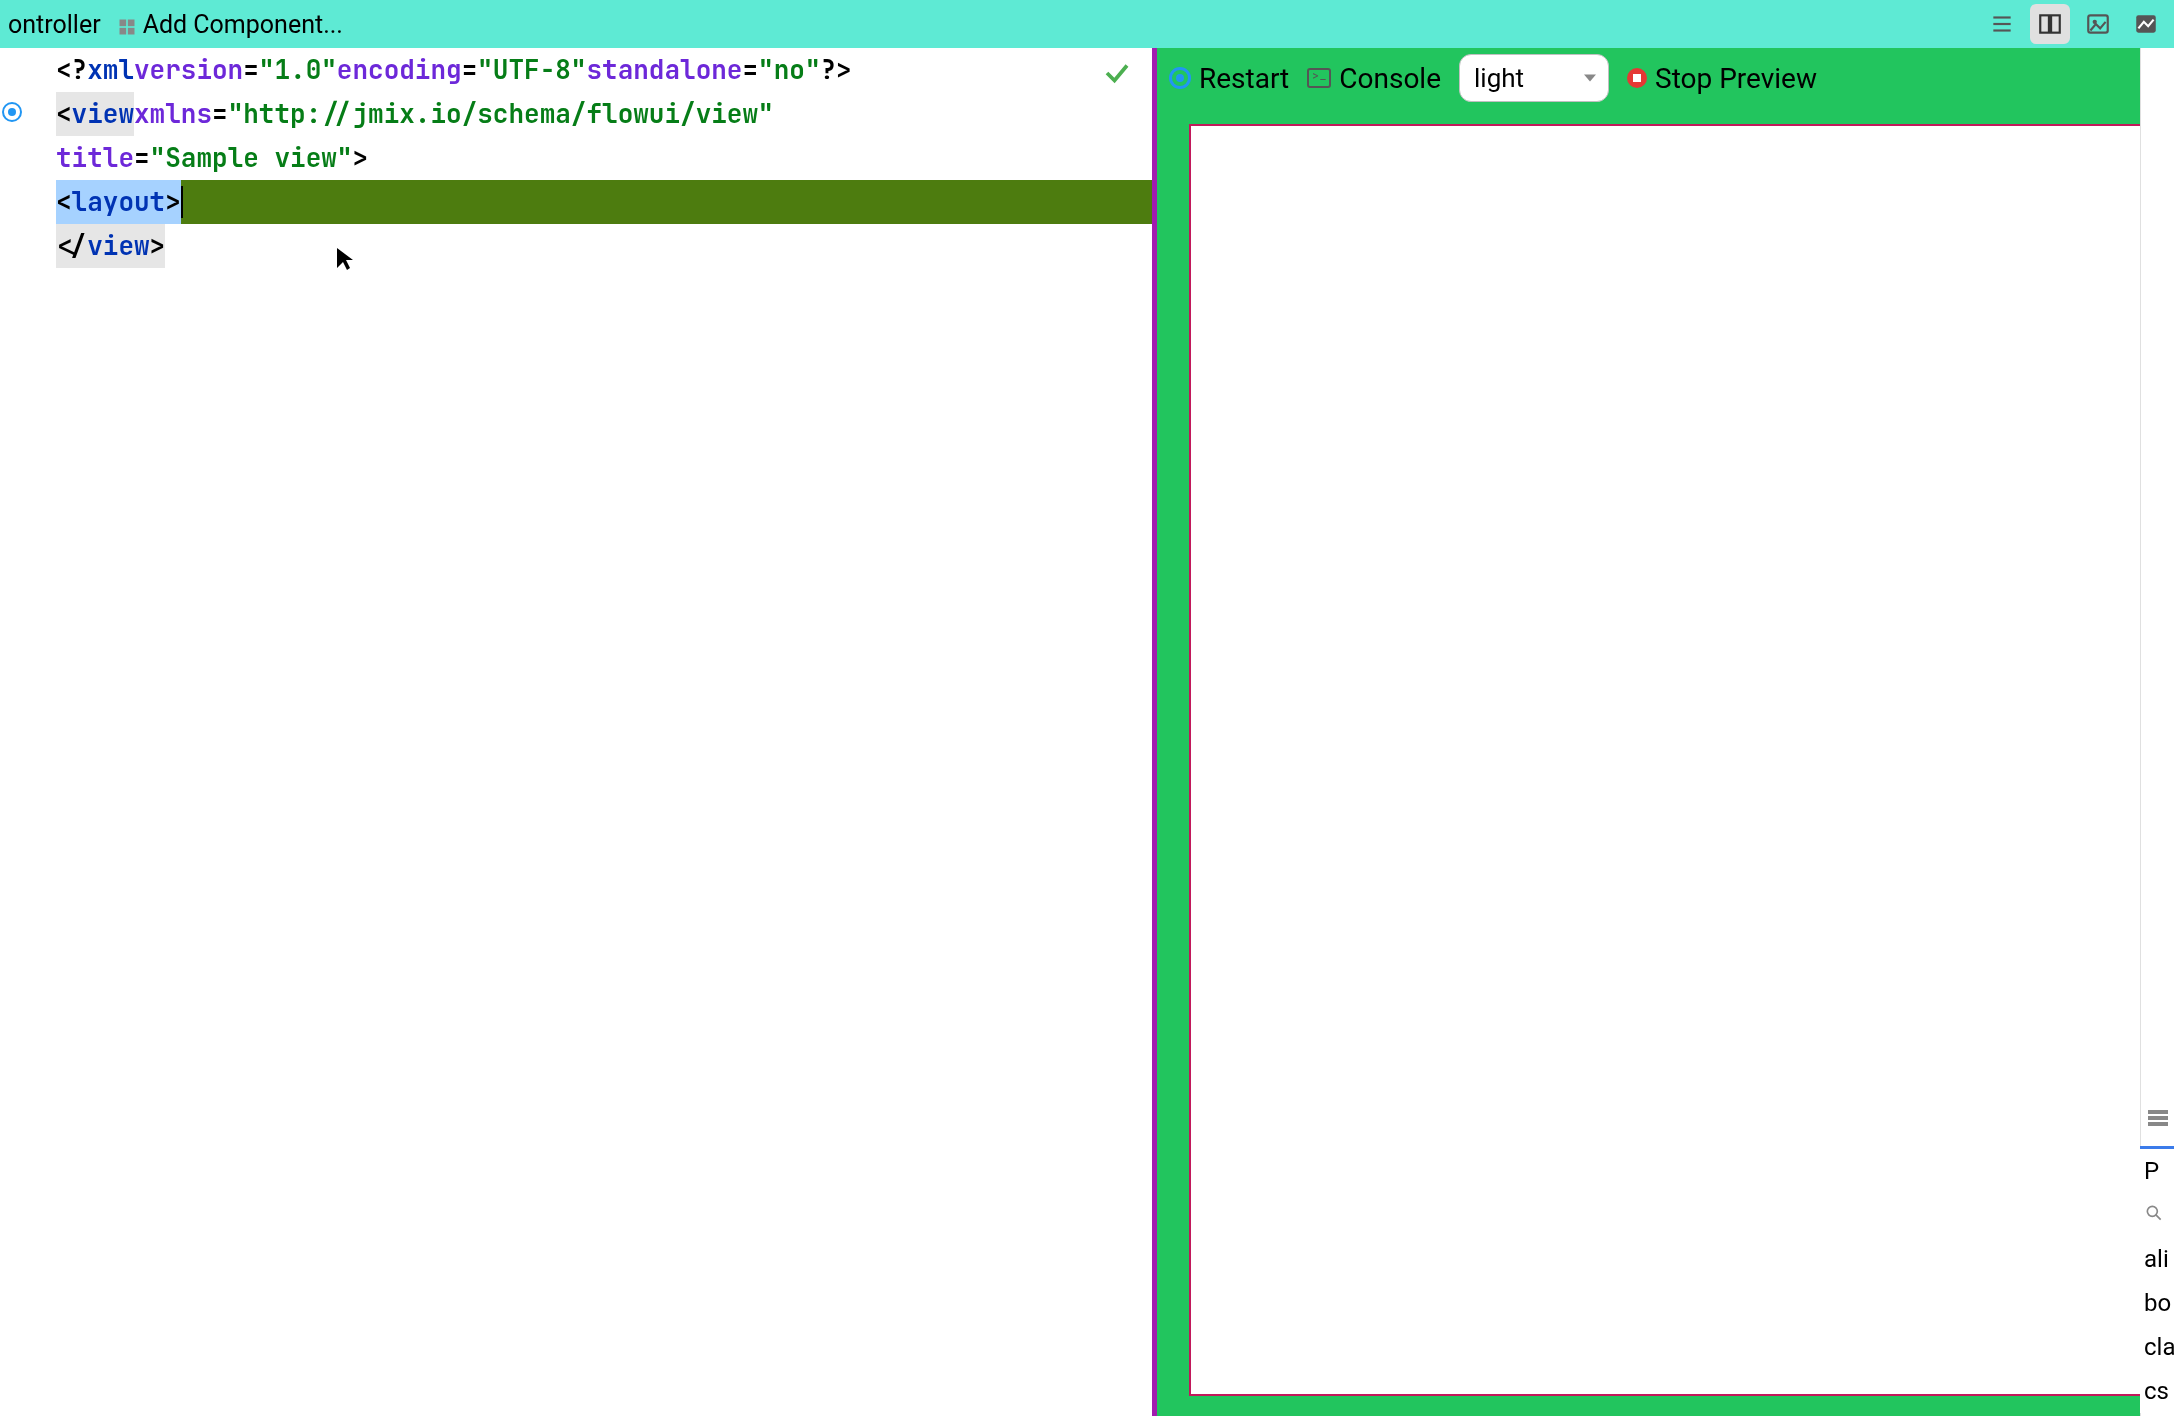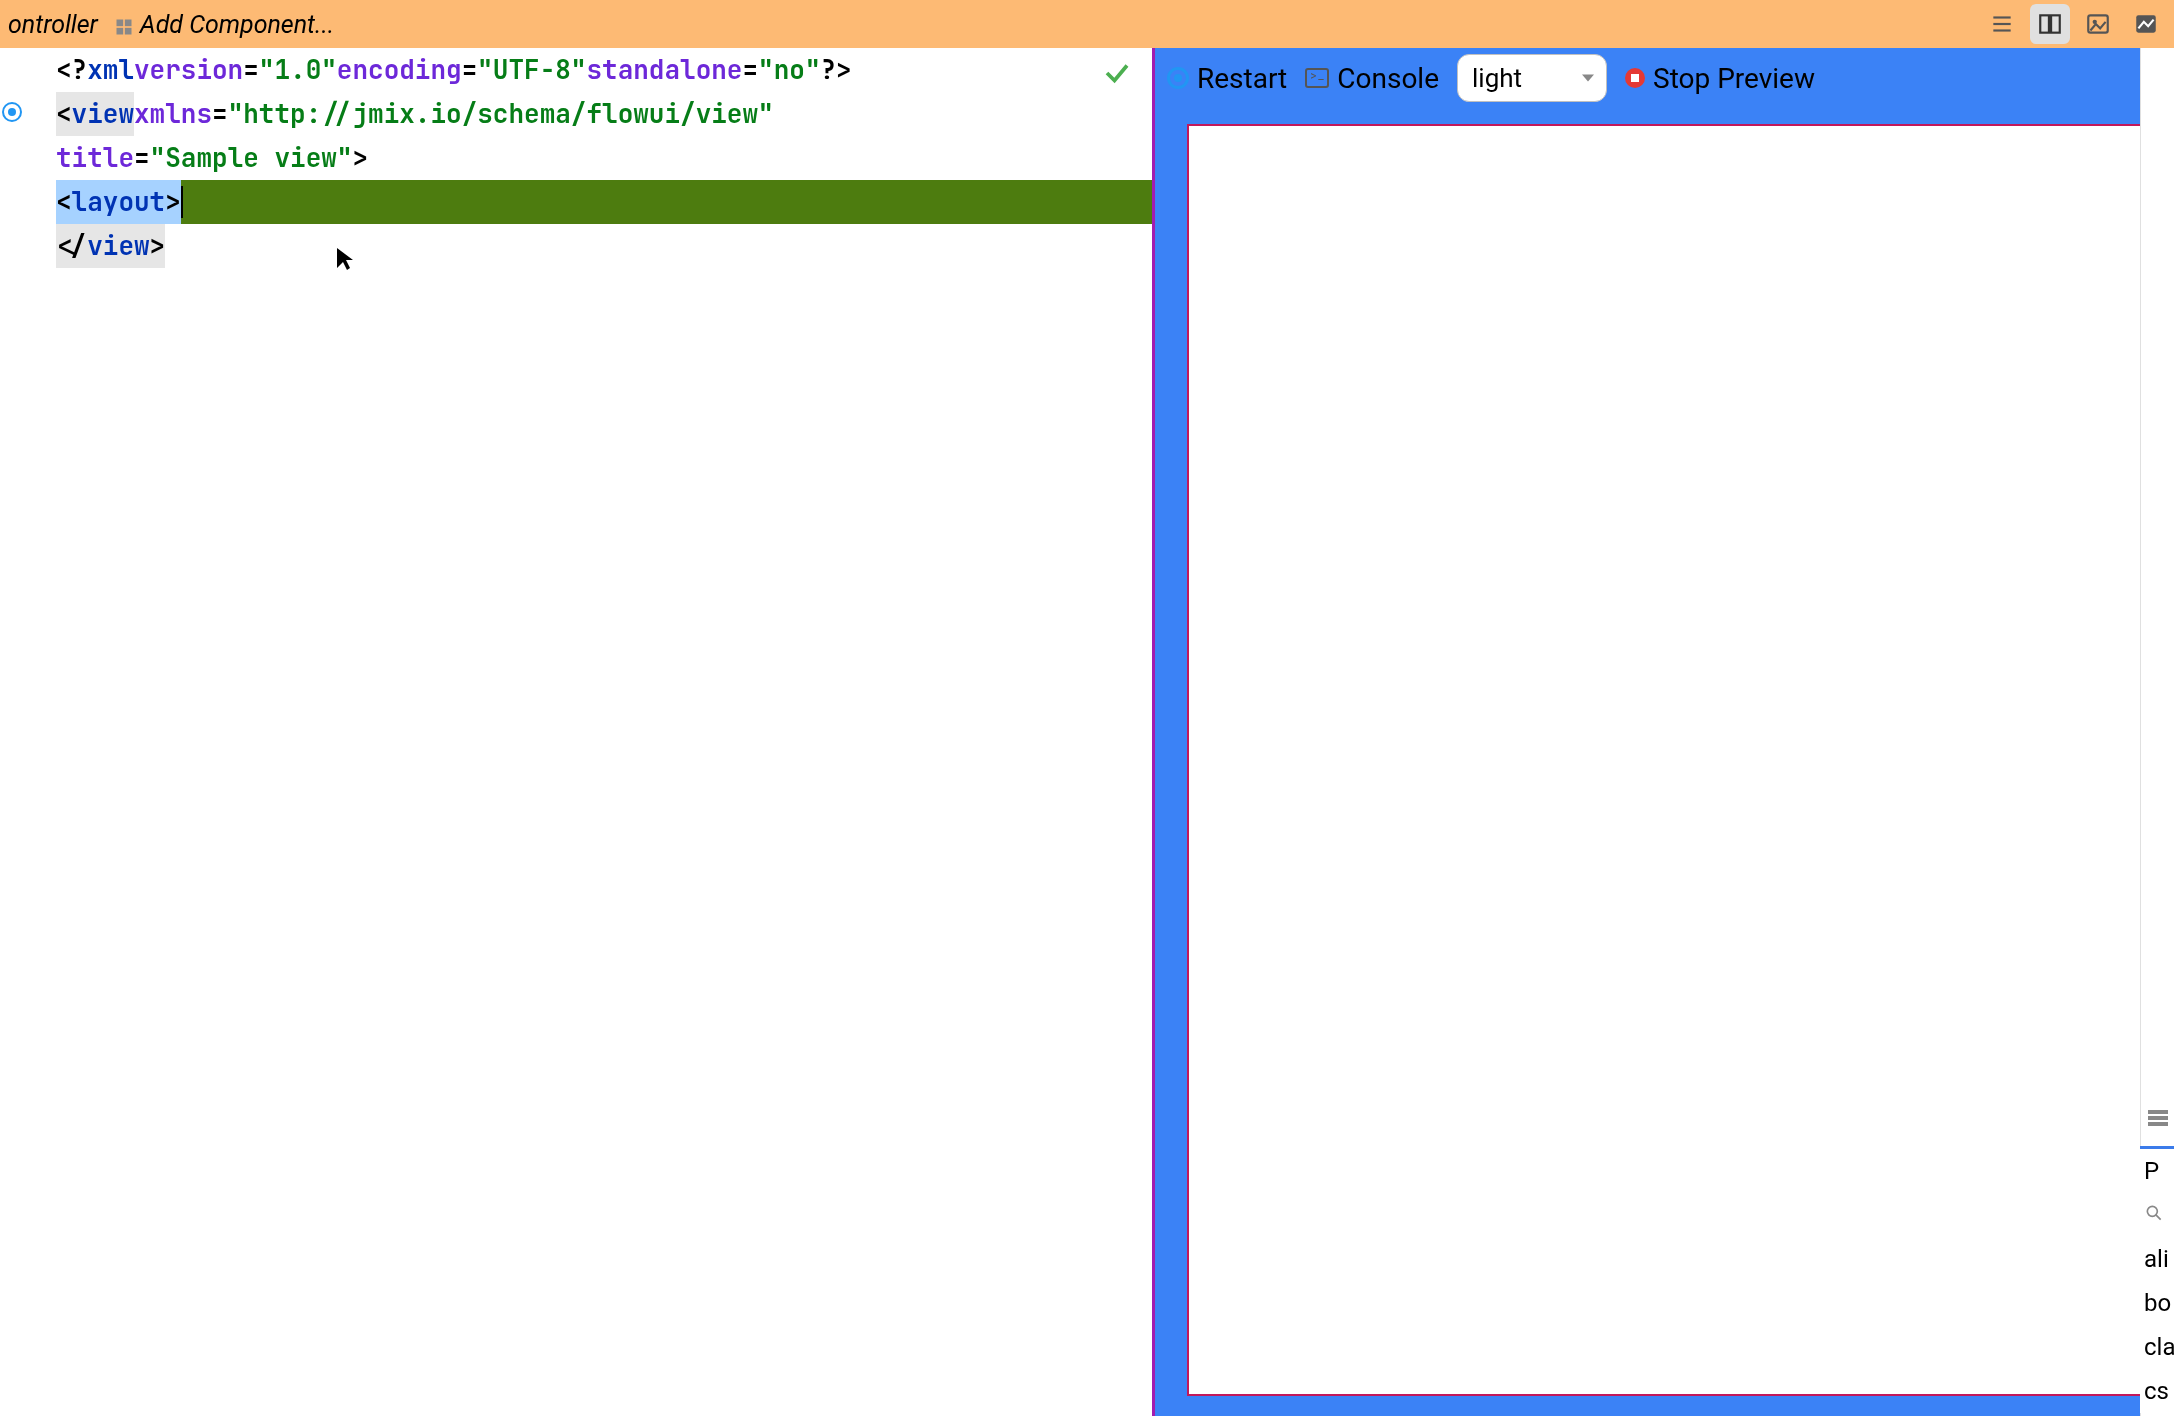--- a/index.html
+++ b/index.html
@@ -9,23 +9,22 @@
       overflow: hidden;
       width: 2174px;
       height: 1416px;
     }
     
     .top-toolbar {
       display: flex;
       align-items: center;
       height: 48px;
       padding: 0 8px;
-      background: #fdba74;
+      background: #5eead4;
       justify-content: space-between;
-      font-style: italic;
     }
     
     .top-toolbar-left {
       display: flex;
       align-items: center;
       gap: 16px;
     }
     
     .top-toolbar-item {
       display: flex;
@@ -138,22 +137,22 @@
       left: 335px;
       top: 198px;
       pointer-events: none;
       z-index: 10;
     }
     
     .preview-pane {
       flex: 1;
       height: 100%;
       position: relative;
-      border-left: 3px solid #a21caf;
-      background: #3b82f6;
+      border-left: 5px solid #a21caf;
+      background: #22c55e;
     }
     
     .preview-toolbar {
       display: flex;
       align-items: center;
       height: 60px;
       padding: 0 12px;
       gap: 18px;
     }
     

